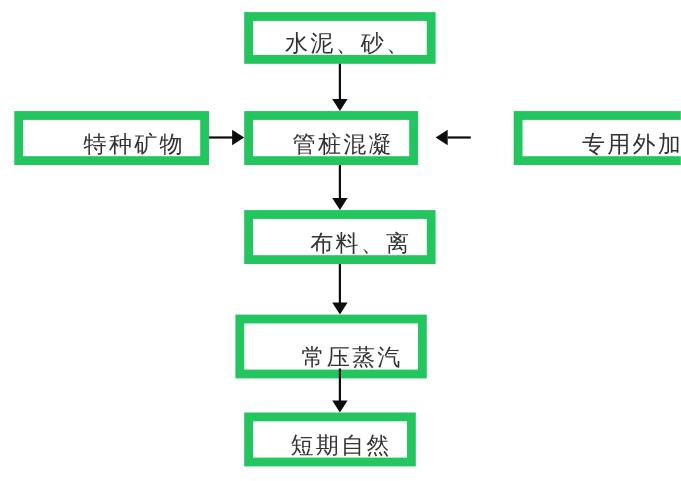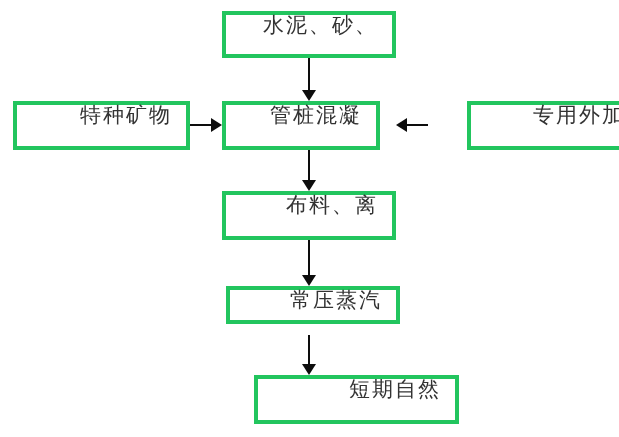--- a/index.html
+++ b/index.html
@@ -13,24 +13,24 @@
   #canvas {
     position: relative;
     width: 619px;
     height: 437px;
     background: #ffffff;
     overflow: hidden;
   }
   .node {
     position: absolute;
     box-sizing: border-box;
-    border: 4px solid #22c55e;
+    border: 8px solid #22c55e;
     background: #ffffff;
     display: flex;
-    align-items: flex-start;
+    align-items: flex-end;
     justify-content: flex-end;
   }
   .node-label {
     font-family: "DejaVu Serif", "Liberation Serif", serif;
     font-size: 21px;
     line-height: 1;
     color: #333333;
     letter-spacing: 2px;
     padding-right: 14px;
     white-space: nowrap;
@@ -106,24 +106,24 @@
   <div class="vline" style="left:308px; top:150px; height:31px;"></div>
   <div class="arrow-down" style="left:302px; top:180px;"></div>
 
   <div class="node" style="left:222px; top:191px; width:174px; height:49px;padding-left:10px;">
     <span class="node-label">布料、离</span>
   </div>
 
   <div class="vline" style="left:308px; top:240px; height:36px;"></div>
   <div class="arrow-down" style="left:302px; top:275px;"></div>
 
-  <div class="node" style="left:226px; top:286px; width:174px; height:38px;padding-left:38px;">
+  <div class="node" style="left:214px; top:286px; width:174px; height:58px;padding-left:38px;">
     <span class="node-label">常压蒸汽</span>
   </div>
 
   <div class="vline" style="left:308px; top:335px; height:30px;"></div>
   <div class="arrow-down" style="left:302px; top:364px;"></div>
 
-  <div class="node" style="left:222px; top:375px; width:205px; height:49px;margin-left:32px;">
+  <div class="node" style="left:222px; top:375px; width:156px; height:49px;">
     <span class="node-label">短期自然</span>
   </div>
 
 </div>
 
 </body></html>

